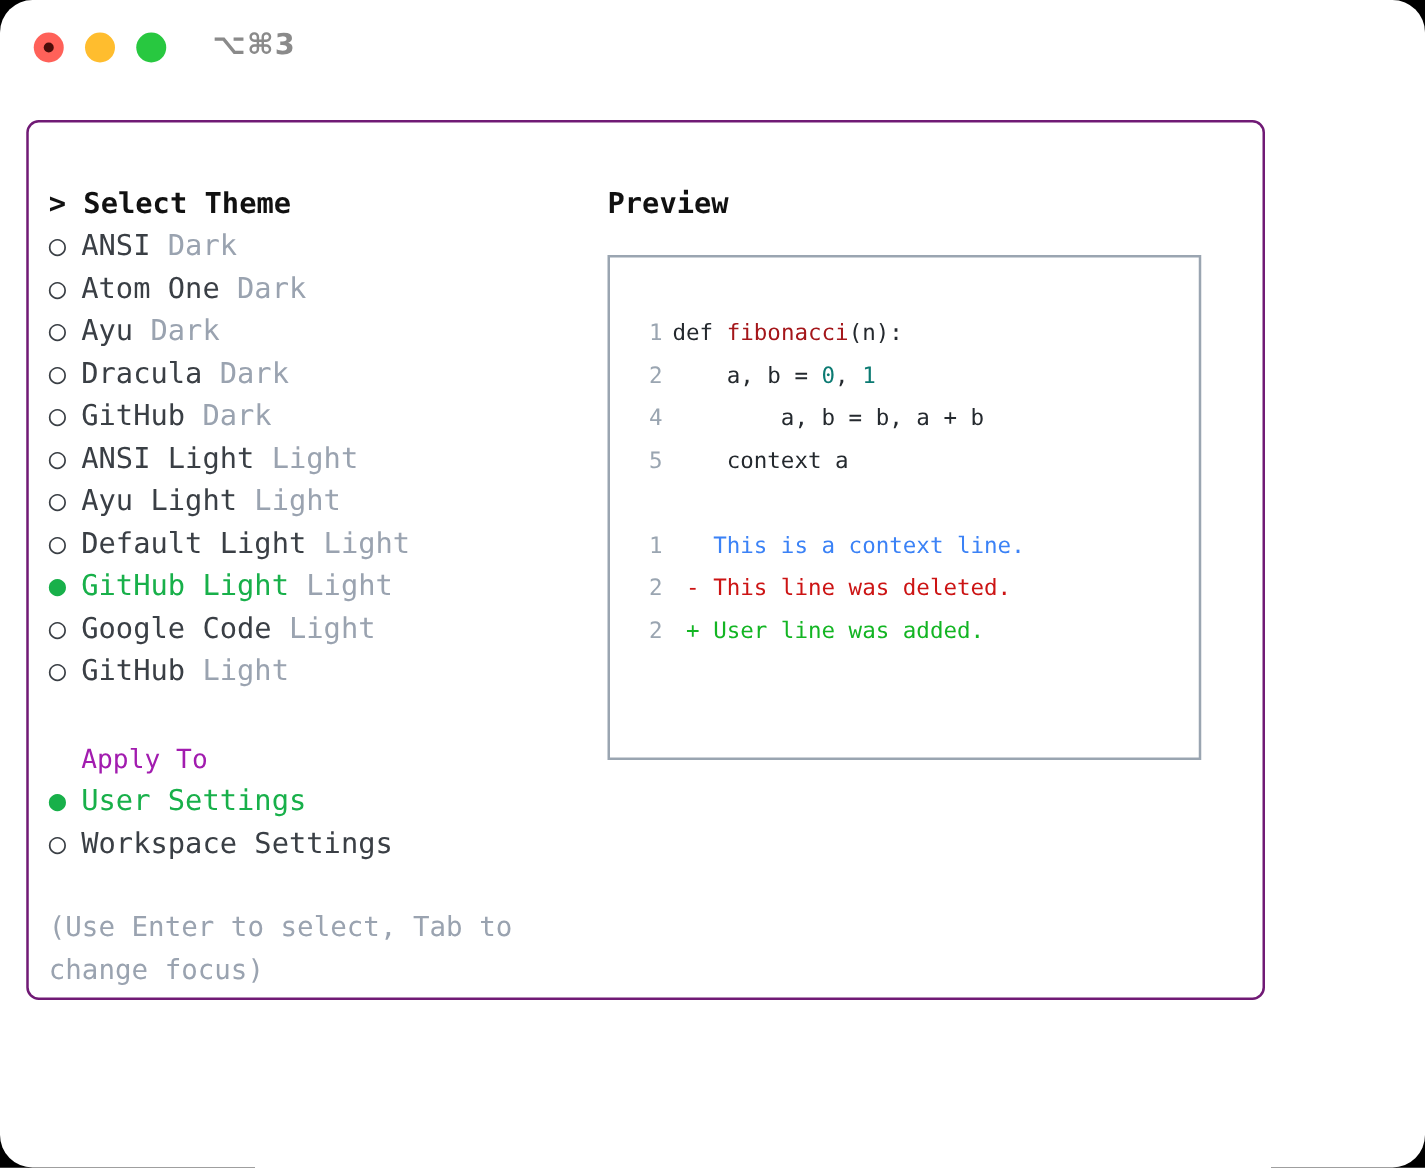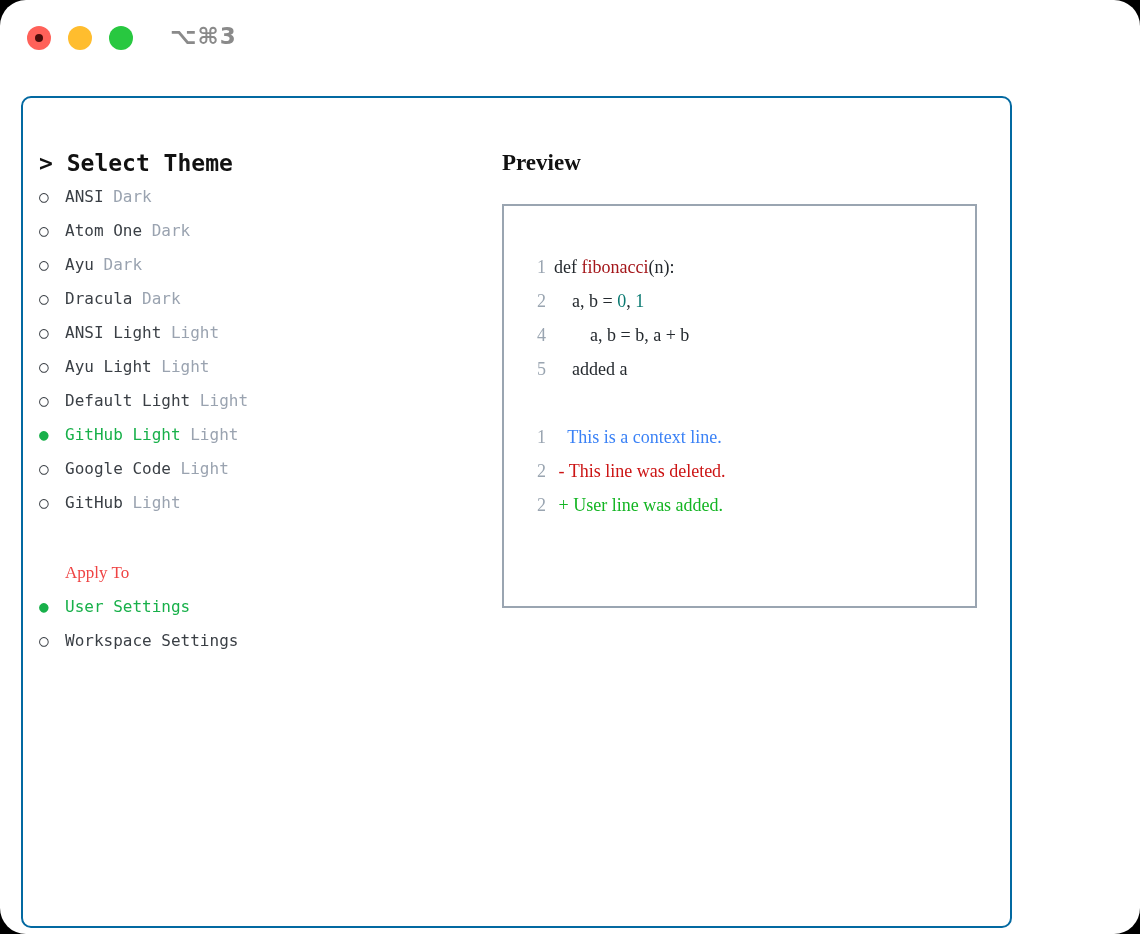--- a/index.html
+++ b/index.html
@@ -66,22 +66,22 @@
     letter-spacing: 1px;
     font-family: "DejaVu Sans", "Liberation Sans", sans-serif;
   }
 
   
   .panel {
     position: absolute;
     left: 21px;
     top: 96px;
     width: 991px;
-    height: 832px;
-    border: 2px solid #0369a1;
+    height: 704px;
+    border: 2px solid #701a75;
     border-radius: 10px;
     box-sizing: border-box;
   }
 
   
   .left-col {
     position: absolute;
     left: 16px;
     top: 48px;
     width: 440px;
@@ -90,61 +90,59 @@
     font-size: 23px;
     font-weight: bold;
     color: #111111;
     white-space: pre;
     line-height: 34px;
     height: 34px;
   }
   .opt-row {
     height: 34px;
     line-height: 34px;
-    font-size: 16px;
+    font-size: 23px;
     white-space: pre;
     color: #3a3f45;
   }
   .marker {
     display: inline-block;
     width: 26px;
     color: #3a3f45;
   }
   .marker.on { color: #18b04a; }
   .opt-name { color: #3a3f45; }
   .opt-row.selected .opt-name { color: #18b04a; }
   .opt-variant { color: #9aa3b0; }
 
   .apply-block { margin-top: 36px; }
   .apply-title {
-    font-size: 17px;
-    color: #ef4444;
+    font-size: 21px;
+    color: #a21caf;
     line-height: 34px;
     height: 34px;
     white-space: pre;
     padding-left: 26px;
-    font-family: Liberation Serif, serif;
   }
 
   .hint {
     margin-top: 34px;
     font-size: 22px;
     line-height: 34px;
     color: #9aa3b0;
     width: 410px;
     white-space: normal;
   }
 
   
   .right-col {
     position: absolute;
-    left: 479px;
+    left: 463px;
     top: 48px;
     width: 480px;
-    font-family: Liberation Serif, serif;
   }
   .preview-title {
     font-size: 23px;
     font-weight: bold;
     color: #111111;
     line-height: 34px;
     height: 34px;
   }
   .preview-box {
     margin-top: 24px;
@@ -194,46 +192,48 @@
 
     <div class="left-col">
 
       <div class="section-title">&gt; Select Theme</div>
 
       <div id="theme-list">
           <div class="opt-row"><span class="marker">○</span><span class="opt-name">ANSI</span><span class="opt-variant"> Dark</span></div>
           <div class="opt-row"><span class="marker">○</span><span class="opt-name">Atom One</span><span class="opt-variant"> Dark</span></div>
           <div class="opt-row"><span class="marker">○</span><span class="opt-name">Ayu</span><span class="opt-variant"> Dark</span></div>
           <div class="opt-row"><span class="marker">○</span><span class="opt-name">Dracula</span><span class="opt-variant"> Dark</span></div>
+          <div class="opt-row"><span class="marker">○</span><span class="opt-name">GitHub</span><span class="opt-variant"> Dark</span></div>
           <div class="opt-row"><span class="marker">○</span><span class="opt-name">ANSI Light</span><span class="opt-variant"> Light</span></div>
           <div class="opt-row"><span class="marker">○</span><span class="opt-name">Ayu Light</span><span class="opt-variant"> Light</span></div>
           <div class="opt-row"><span class="marker">○</span><span class="opt-name">Default Light</span><span class="opt-variant"> Light</span></div>
           <div class="opt-row selected"><span class="marker on">●</span><span class="opt-name">GitHub Light</span><span class="opt-variant"> Light</span></div>
           <div class="opt-row"><span class="marker">○</span><span class="opt-name">Google Code</span><span class="opt-variant"> Light</span></div>
           <div class="opt-row"><span class="marker">○</span><span class="opt-name">GitHub</span><span class="opt-variant"> Light</span></div>
         </div>
 
       <div class="apply-block">
         <div class="apply-title">Apply To</div>
         <div id="apply-list">
             <div class="opt-row selected"><span class="marker on">●</span><span class="opt-name">User Settings</span></div>
             <div class="opt-row"><span class="marker">○</span><span class="opt-name">Workspace Settings</span></div>
           </div>
       </div>
 
+      <div class="hint">(Use Enter to select, Tab to change focus)</div>
     </div>
 
     <div class="right-col">
       <div class="preview-title">Preview</div>
       <div class="preview-box">
         <div id="code-sample">
             <div class="code-line"><span class="ln">1</span><span>def </span><span class="tok-fn">fibonacci</span><span>(n):</span></div>
             <div class="code-line"><span class="ln">2</span><span>    a, b = </span><span class="tok-num">0</span><span>, </span><span class="tok-num">1</span></div>
             <div class="code-line"><span class="ln">4</span><span>        a, b = b, a + b</span></div>
-            <div class="code-line"><span class="ln">5</span><span>    added a</span></div>
+            <div class="code-line"><span class="ln">5</span><span>    context a</span></div>
           </div>
         <div class="diff-gap"></div>
         <div id="diff-sample">
             <div class="code-line"><span class="ln">1</span><span class="diff-context">   This is a context line.</span></div>
             <div class="code-line"><span class="ln">2</span><span class="diff-del"> - This line was deleted.</span></div>
             <div class="code-line"><span class="ln">2</span><span class="diff-add"> + User line was added.</span></div>
           </div>
       </div>
     </div>
 

